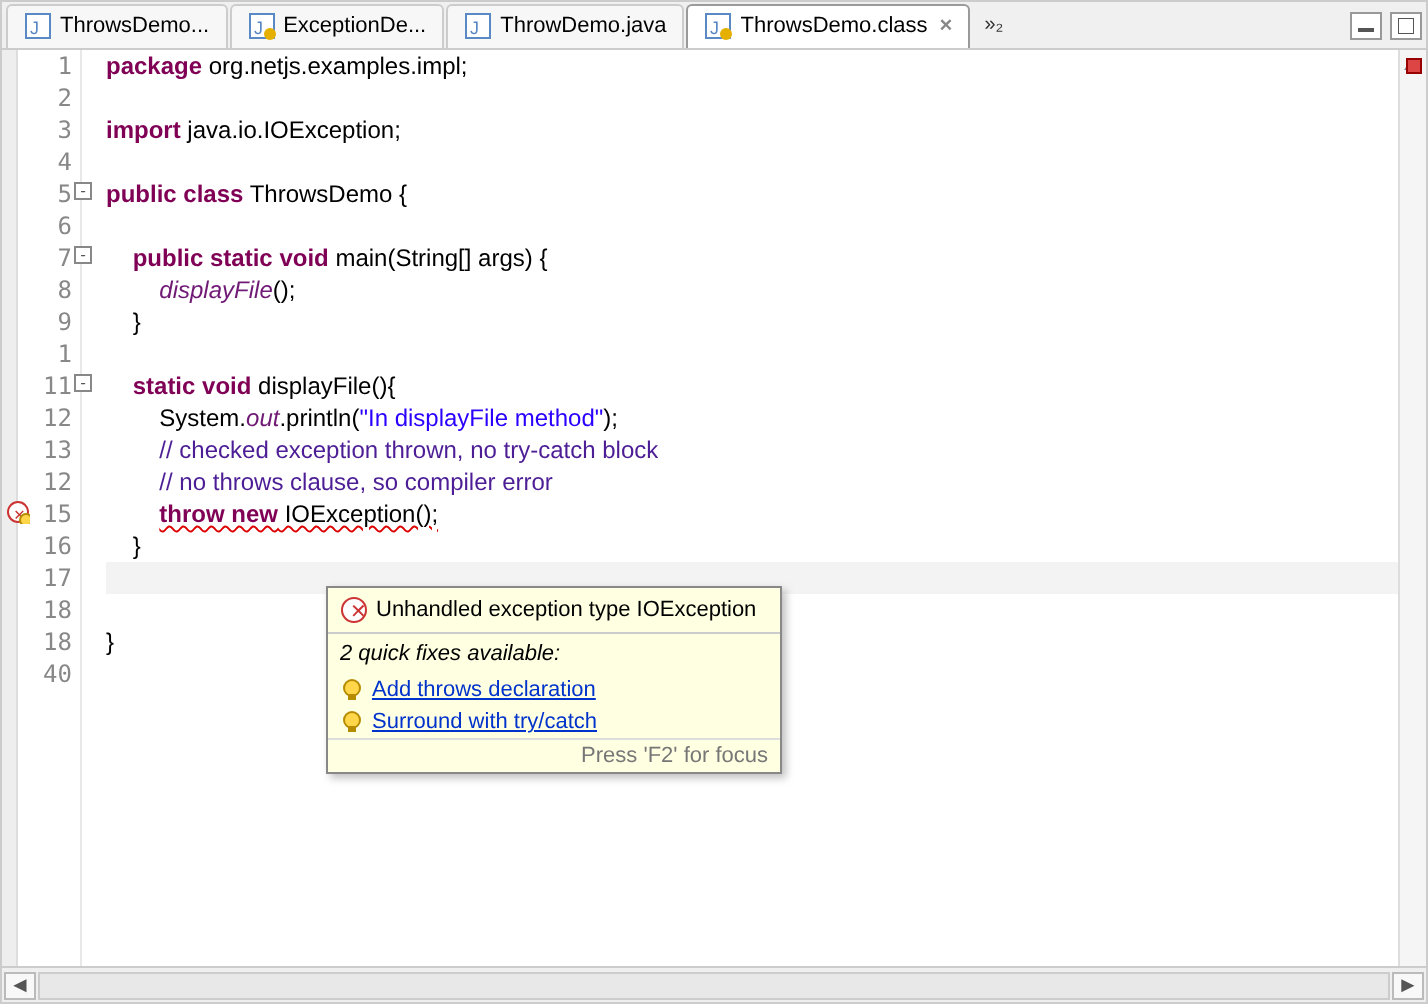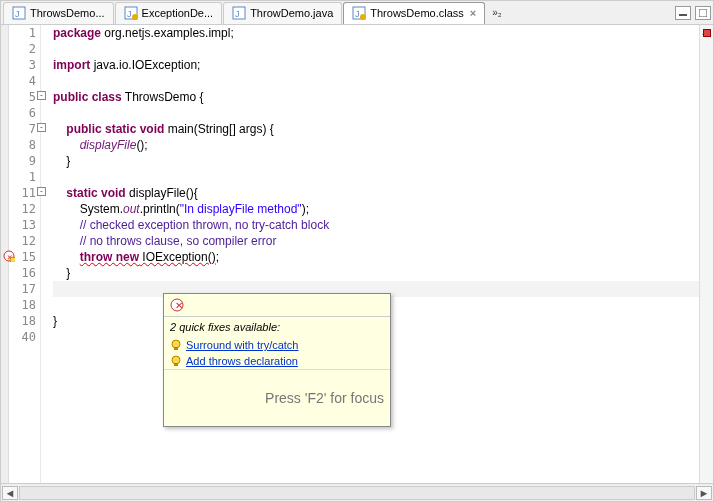--- a/index.html
+++ b/index.html
@@ -119,21 +119,21 @@
     border: 1px solid #888;
     box-shadow: 2px 2px 4px rgba(0,0,0,0.25);
     font-size: 11px;
     z-index: 50;
   }
   .tooltip .hdr { padding: 4px 6px; display:flex;align-items:center;gap:4px;}
   .tooltip .sep { border-top: 1px solid #ccc; }
   .tooltip .body { padding: 4px 6px; font-style: italic; }
   .tooltip .fix { padding: 2px 6px 2px 22px; display:flex;align-items:center;gap:4px; position:relative;}
   .tooltip .fix a { color: #0033cc; text-decoration: underline; cursor:pointer;}
-  .tooltip .ftr { text-align: right; padding: 20px 6px; color:#777; font-size:14px; border-top:1px solid #ddd;}
+  .tooltip .ftr { text-align: right; padding: 2px 6px; color:#777; font-size:11px; border-top:1px solid #ddd;}
   .bulb{width:12px;height:12px;display:inline-block;position:absolute;left:6px;}
   svg{display:block;}
 </style>
 </head>
 <body>
 
 <div class="tab-bar">
   <div class="tab">
     <span class="icon">
       <svg width="14" height="14">
@@ -226,40 +226,41 @@
   </div>
 
   <div class="tooltip">
     <div class="hdr">
       <span>
         <svg width="14" height="14">
             <circle cx="7" cy="7" r="6" fill="#fff" stroke="#c33"></circle>
             <text x="5" y="11" font-size="10" fill="#c33">✕</text>
           </svg>
       </span>
+      <span>Unhandled exception type IOException</span>
     </div>
     <div class="sep"></div>
     <div class="body">2 quick fixes available:</div>
     <div class="fix">
       <span class="bulb">
         <svg width="12" height="12">
             <circle cx="6" cy="5" r="4" fill="#ffd54a" stroke="#b58b00"></circle>
             <rect x="4" y="8" width="4" height="3" fill="#b58b00"></rect>
           </svg>
       </span>
-      <a>Surround with try/catch</a>
+      <a>Add throws declaration</a>
     </div>
     <div class="fix">
       <span class="bulb">
         <svg width="12" height="12">
             <circle cx="6" cy="5" r="4" fill="#ffd54a" stroke="#b58b00"></circle>
             <rect x="4" y="8" width="4" height="3" fill="#b58b00"></rect>
           </svg>
       </span>
-      <a>Add throws declaration</a>
+      <a>Surround with try/catch</a>
     </div>
     <div class="ftr">Press 'F2' for focus</div>
   </div>
 </div>
 
 <div class="hscroll">
   <div class="arrow">◄</div>
   <div class="track"></div>
   <div class="arrow">►</div>
 </div>

